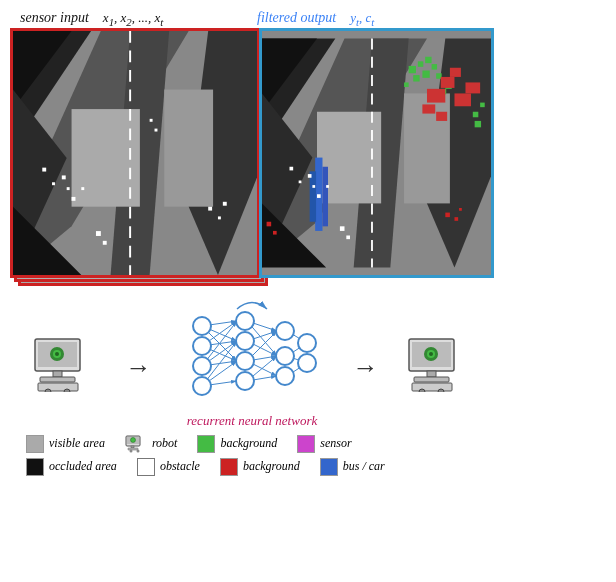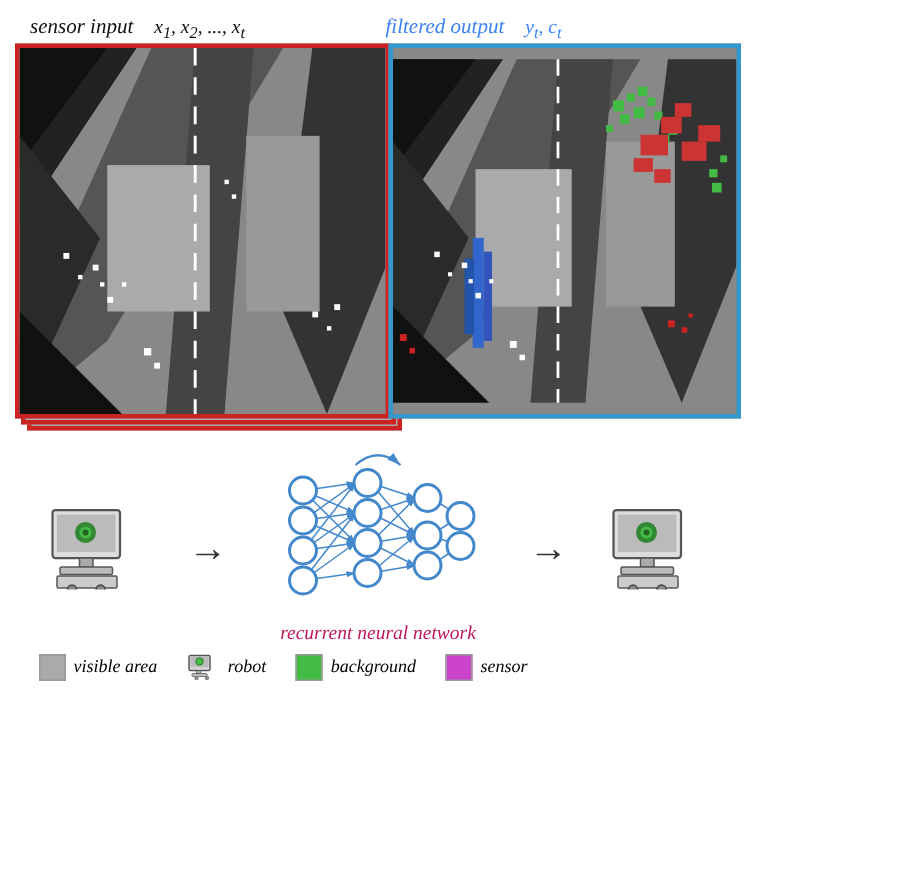--- a/index.html
+++ b/index.html
@@ -390,15 +390,37 @@
       <div class="legend-item">
         <div class="legend-color" style="background:#44bb44;"></div>
         <span style="font-style:italic; font-size:12px;">background</span>
       </div>
 
       <div class="legend-item">
         <div class="legend-color" style="background:#cc44cc;"></div>
         <span style="font-style:italic; font-size:12px;">sensor</span>
       </div>
     </div>
+    <div class="legend-row">
+
+      <div class="legend-item">
+        <div class="legend-color" style="background:#111111;"></div>
+        <span style="font-style:italic; font-size:12px;">occluded area</span>
+      </div>
+
+      <div class="legend-item">
+        <div class="legend-color" style="background:#ffffff; border:1.5px solid #777;"></div>
+        <span style="font-style:italic; font-size:12px;">obstacle</span>
+      </div>
+
+      <div class="legend-item">
+        <div class="legend-color" style="background:#cc2222;"></div>
+        <span style="font-style:italic; font-size:12px;">background</span>
+      </div>
+
+      <div class="legend-item">
+        <div class="legend-color" style="background:#3366cc;"></div>
+        <span style="font-style:italic; font-size:12px;">bus / car</span>
+      </div>
+    </div>
   </div>
 
 </div>
 
 </body></html>

